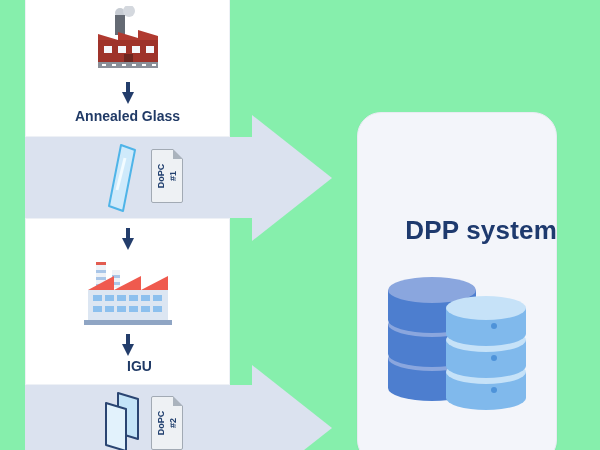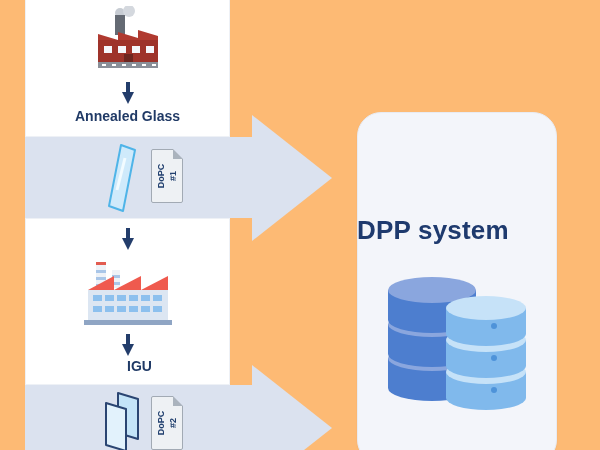--- a/index.html
+++ b/index.html
@@ -1,18 +1,18 @@
 <!DOCTYPE html>
 <html><head>
 <meta charset="utf-8">
 <style>
   html,body { margin:0; padding:0; background:#ffffff; }
   .canvas {
     position:relative; width:600px; height:450px; overflow:hidden;
-    background:#fdba74;
+    background:#86efac;
     font-family:"Liberation Sans","DejaVu Sans",sans-serif;
   }
   .abs { position:absolute; }
   .stage-box {
     position:absolute; background:#ffffff;
     border:1px solid #eef1f6; box-sizing:border-box;
   }
   .band { position:absolute; background:#dbe2ef; }
   .arrow-head {
     position:absolute; width:0; height:0;
@@ -39,21 +39,21 @@
     transform:rotate(-90deg);
     font-size:9px; font-weight:700; color:#22406f; line-height:1.15;
     white-space:nowrap;
   }
   .dpp-card {
     position:absolute; left:357px; top:112px; width:200px; height:352px;
     background:#f3f5fa; border:1px solid #e8ebf2; border-radius:24px;
     box-sizing:border-box; box-shadow:0 1px 2px rgba(30,50,90,0.05);
   }
   .dpp-title {
-    position:absolute; left:357px; top:215px; width:200px; text-align:left;
+    position:absolute; left:357px; top:215px; width:200px; text-align:right;
     font-size:26px; font-weight:700; color:#1e3a6e; letter-spacing:0.2px;
   }
 </style>
 </head>
 <body>
 
 <div class="canvas">
 
   <div class="stage-box" style="left:25px; top:-20px; width:205px; height:157px;"></div>
   <div class="stage-box" style="left:25px; top:218px; width:205px; height:167px;"></div>

